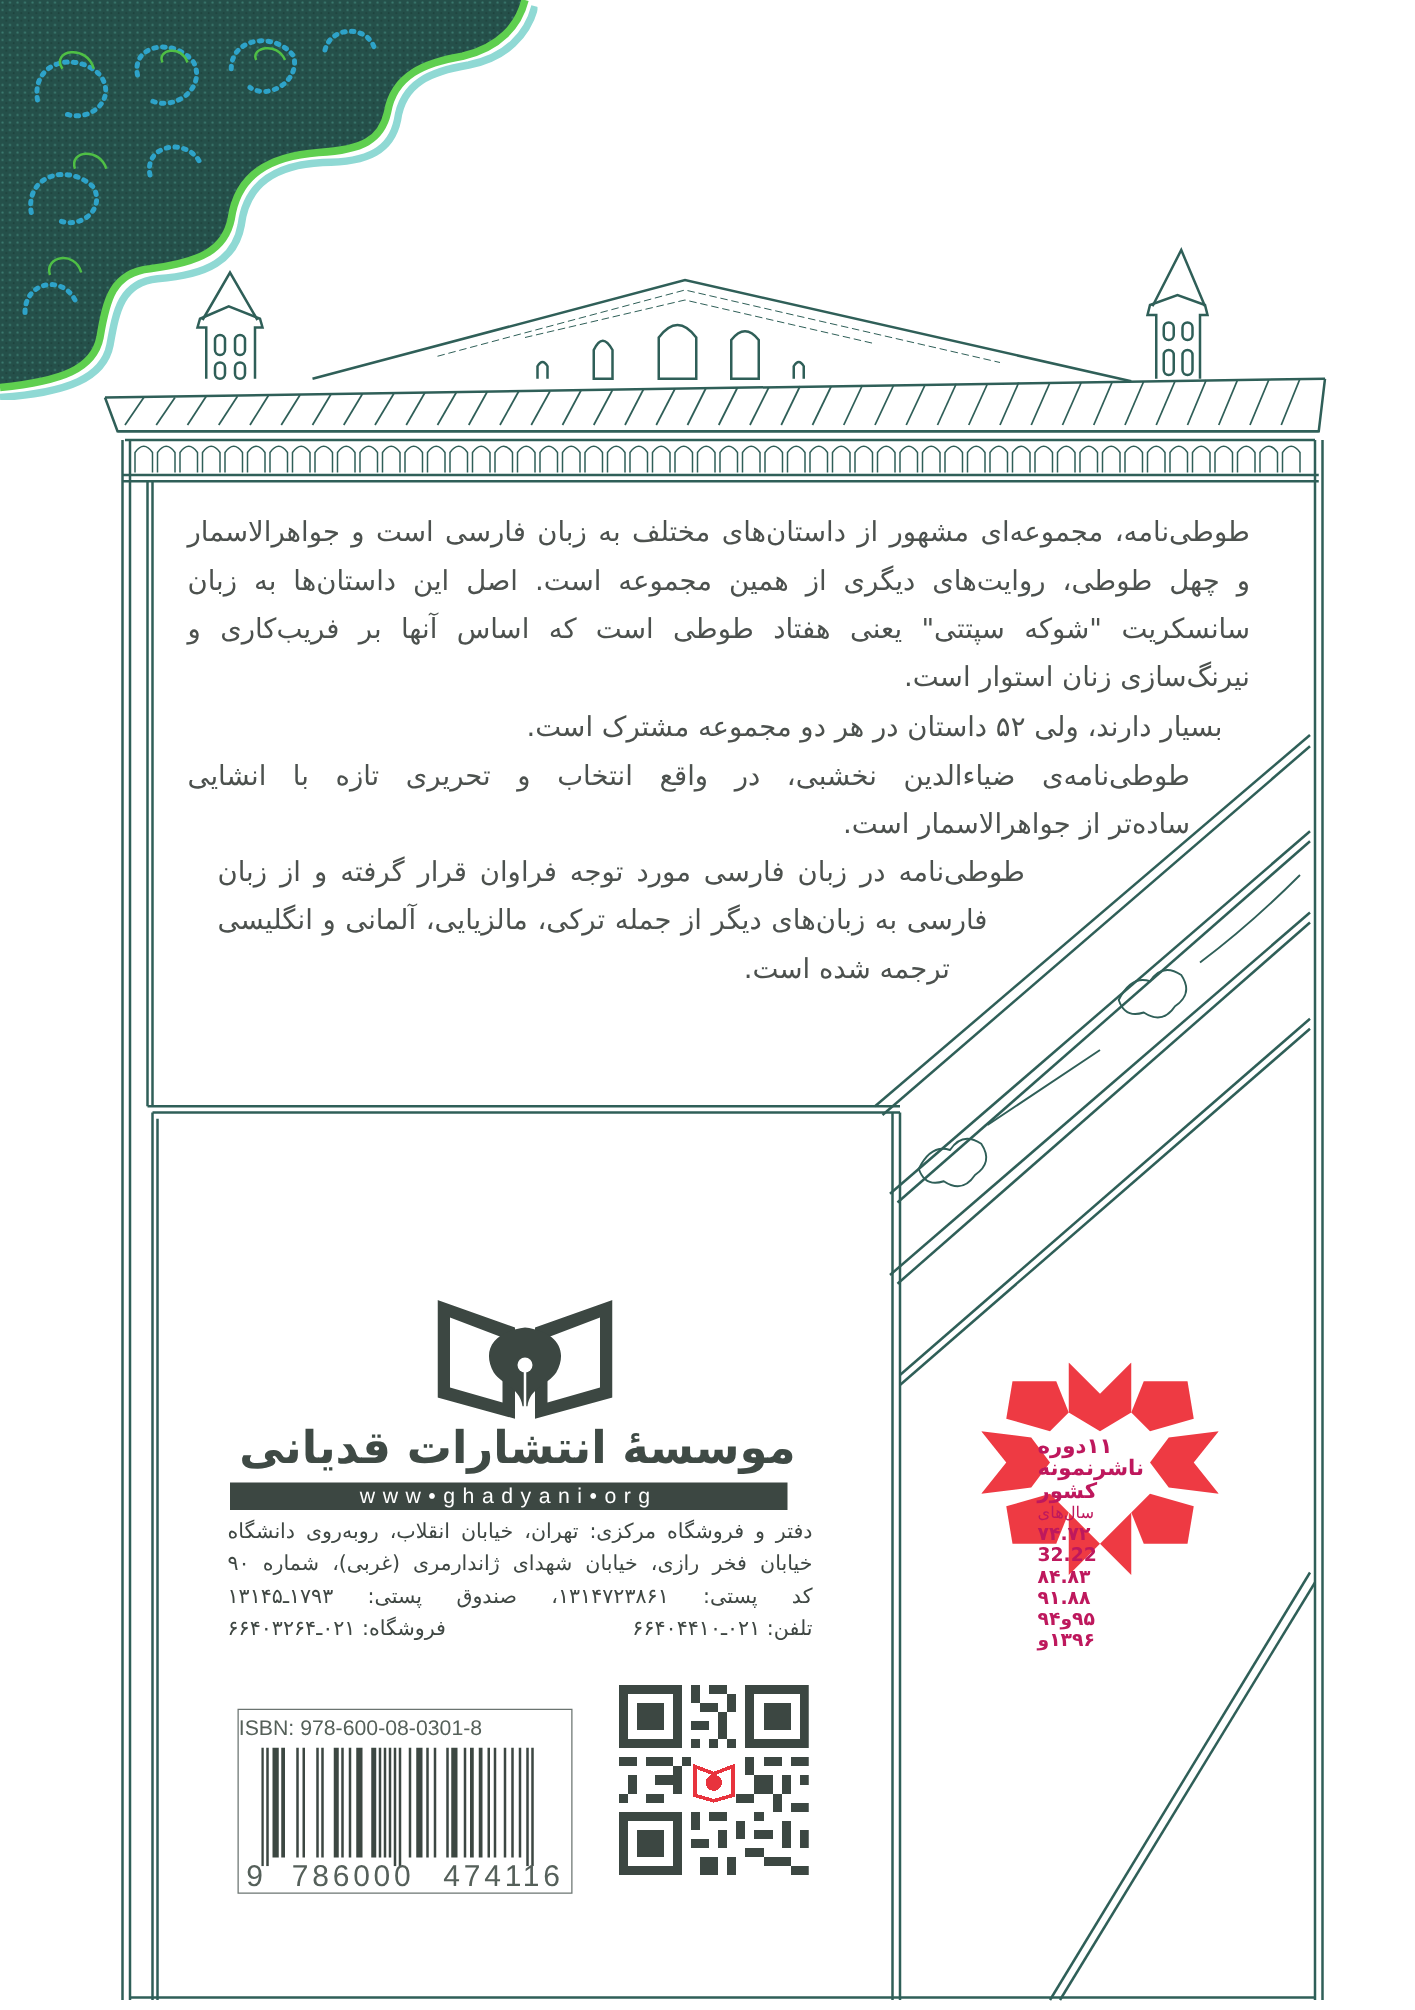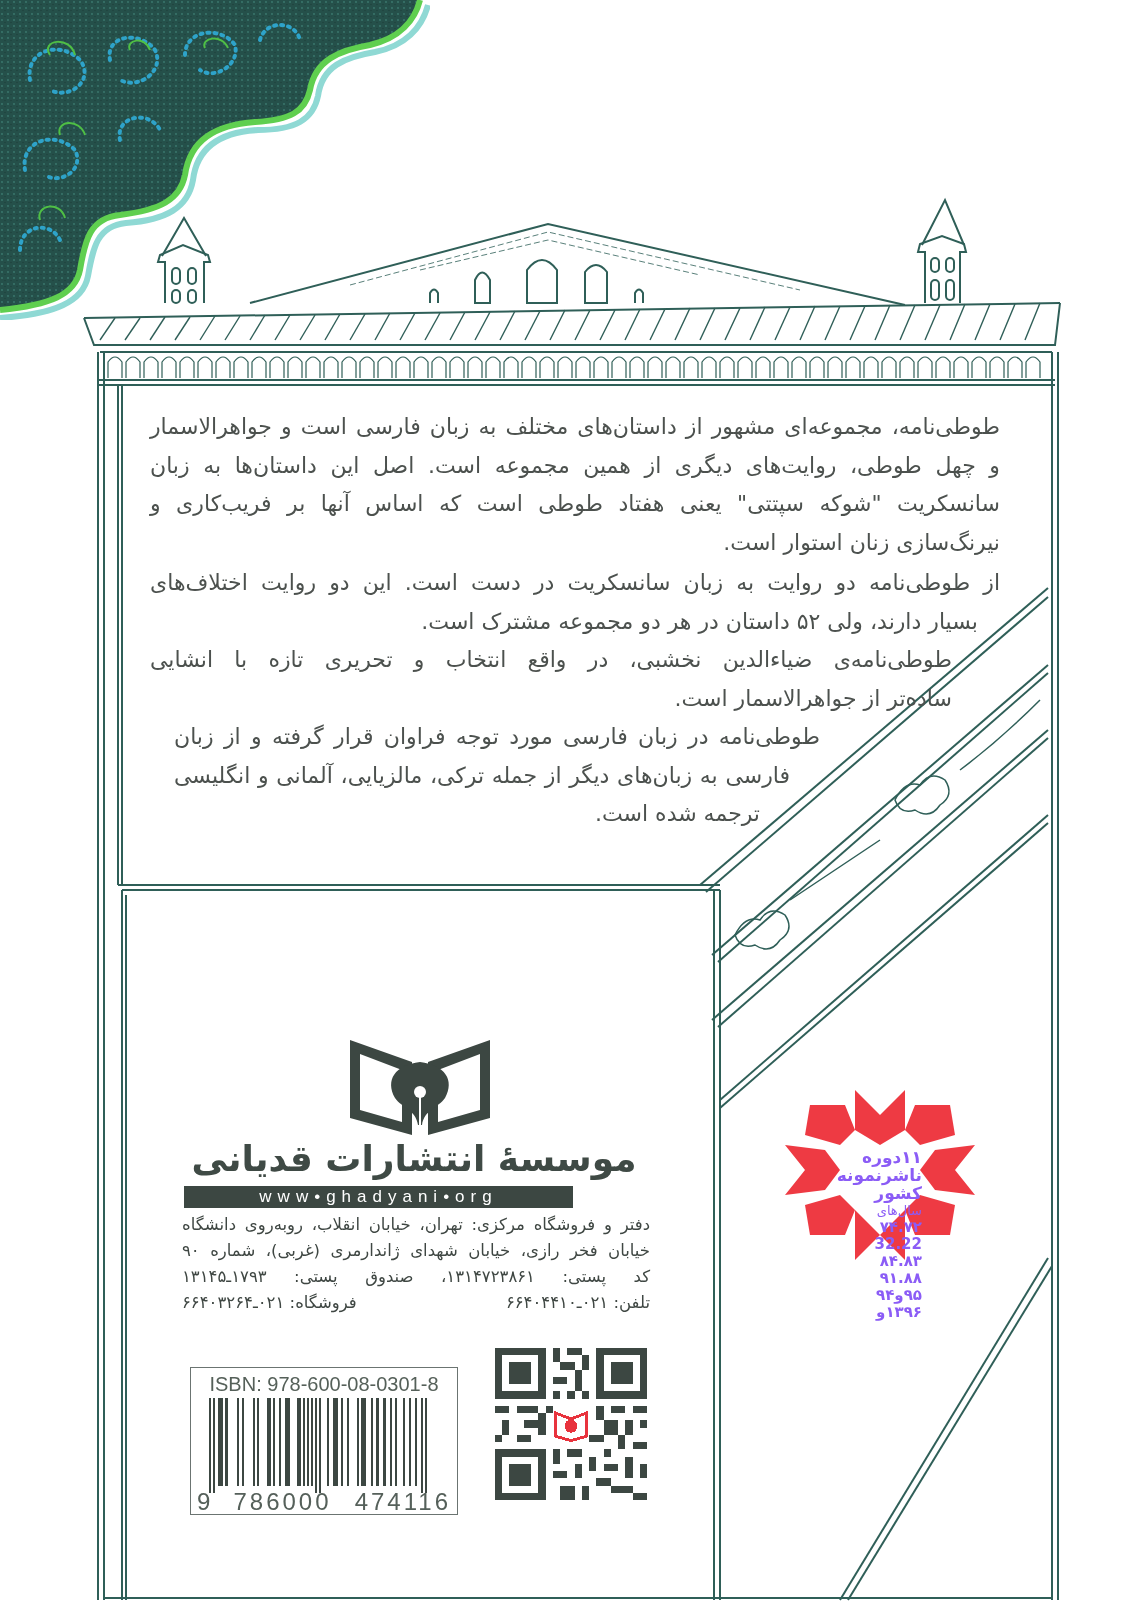--- a/index.html
+++ b/index.html
@@ -15,39 +15,39 @@
     .desc p.p2 { margin-top: 2px; }
     .desc .l-indent { display: block; padding-right: 22px; }
     .desc .l-indent2 { display: block; padding-right: 48px; }
     .desc .l-indent3 { display: block; padding-right: 70px; margin-left: 24px; }
     .line { display: block; text-align-last: justify; white-space: nowrap; }
     .line.last { text-align-last: right; }
 
     .logo { position: absolute; left: 350px; top: 1040px; width: 140px; height: 100px; }
     .pub-name { position: absolute; left: 178px; top: 1138px; width: 472px; direction: rtl; text-align: center;
                 font-size: 36px; font-weight: bold; color: #3f4a45; letter-spacing: 1px; font-family: "DejaVu Sans", sans-serif; }
-    .url-bar { position: absolute; left: 184px; top: 1186px; width: 389px; height: 22px; background: #3c4742;
+    .url-bar { position: absolute; left: 184px; top: 1186px; width: 446px; height: 22px; background: #3c4742;
                color: #ffffff; font-size: 17px; letter-spacing: 6px; text-align: center; line-height: 22px;
                font-family: "Liberation Sans", sans-serif; }
     .address { position: absolute; left: 182px; top: 1212px; width: 468px; direction: rtl; font-size: 16.5px;
                line-height: 26px; color: #3f4743; }
     .address .line { text-align-last: justify; }
     .contact-row { display: flex; justify-content: space-between; direction: rtl; }
 
     .isbn-box { position: absolute; left: 190px; top: 1367px; width: 268px; height: 148px; border: 1.5px solid #6b7471; background: #fff; }
-    .isbn-label { position: absolute; top: 5px; left: 0; right: 0; text-align: center; font-family: "Liberation Sans", sans-serif;
-                  font-size: 20px; color: #556059; }
+    .isbn-label { position: absolute; top: 5px; left: 0; right: 0; font-family: "Liberation Sans", sans-serif;
+                  font-size: 17px; color: #556059; }
     .barcode { position: absolute; left: 18px; top: 30px; width: 232px; height: 95px; }
     .isbn-digits { position: absolute; left: 6px; right: 6px; bottom: 0; display: flex; justify-content: space-between;
                    font-family: "Liberation Sans", sans-serif; font-size: 24px; color: #55605a; line-height: 24px; }
     .qr { position: absolute; left: 495px; top: 1348px; width: 152px; height: 152px; }
 
     .award { position: absolute; left: 785px; top: 1090px; width: 190px; height: 170px; }
-    .award-text { position: absolute; left: 830px; top: 1148px; width: 92px; direction: rtl; text-align: right;
-                  color: #8b5cf6; font-weight: bold; }
+    .award-text { position: absolute; left: 830px; top: 1148px; width: 92px; direction: rtl; text-align: left;
+                  color: #be185d; font-weight: bold; }
     .award-text .t1 { font-size: 17px; line-height: 18px; }
     .award-text .t2 { font-size: 13px; line-height: 17px; font-weight: normal; }
     .award-text .yr { font-size: 15px; line-height: 17px; font-weight: bold; }
   </style>
 </head>
 <body>
 
 <svg class="ornament" viewBox="0 0 430 320">
   <defs>
     <pattern id="dots" width="6" height="6" patternUnits="userSpaceOnUse">
@@ -193,21 +193,20 @@
 </svg>
 
 <div class="desc">
   <p>
     <span class="line">طوطی‌نامه، مجموعه‌ای مشهور از داستان‌های مختلف به زبان فارسی است و جواهرالاسمار</span>
     <span class="line">و چهل طوطی، روایت‌های دیگری از همین مجموعه است. اصل این داستان‌ها به زبان</span>
     <span class="line">سانسکریت "شوکه سپتتی" یعنی هفتاد طوطی است که اساس آنها بر فریب‌کاری و</span>
     <span class="line last">نیرنگ‌سازی زنان استوار است.</span>
   </p>
   <p class="p2">
-    <span class="line">از طوطی‌نامه دو روایت به زبان سانسکریت در دست است. این دو روایت اختلاف‌های</span>
     <span class="line last l-indent">بسیار دارند، ولی ۵۲ داستان در هر دو مجموعه مشترک است.</span>
   </p>
   <p>
     <span class="line l-indent2">طوطی‌نامه‌ی ضیاءالدین نخشبی، در واقع انتخاب و تحریری تازه با انشایی</span>
     <span class="line last l-indent2">ساده‌تر از جواهرالاسمار است.</span>
   </p>
   <p>
     <span class="line l-indent3" style="padding-right:180px;">طوطی‌نامه در زبان فارسی مورد توجه فراوان قرار گرفته و از زبان</span>
     <span class="line l-indent3" style="padding-right:210px;">فارسی به زبان‌های دیگر از جمله ترکی، مالزیایی، آلمانی و انگلیسی</span>
     <span class="line last l-indent3" style="padding-right:240px;">ترجمه شده است.</span>

